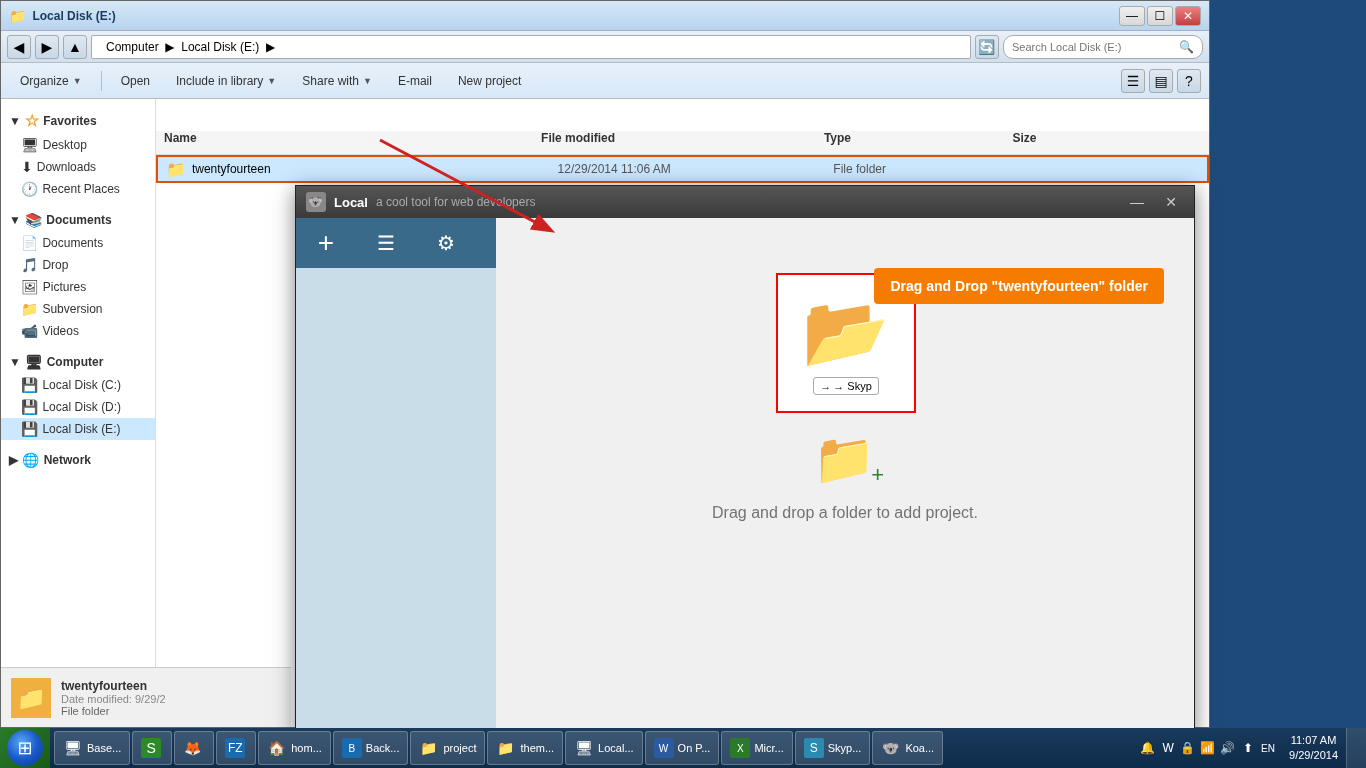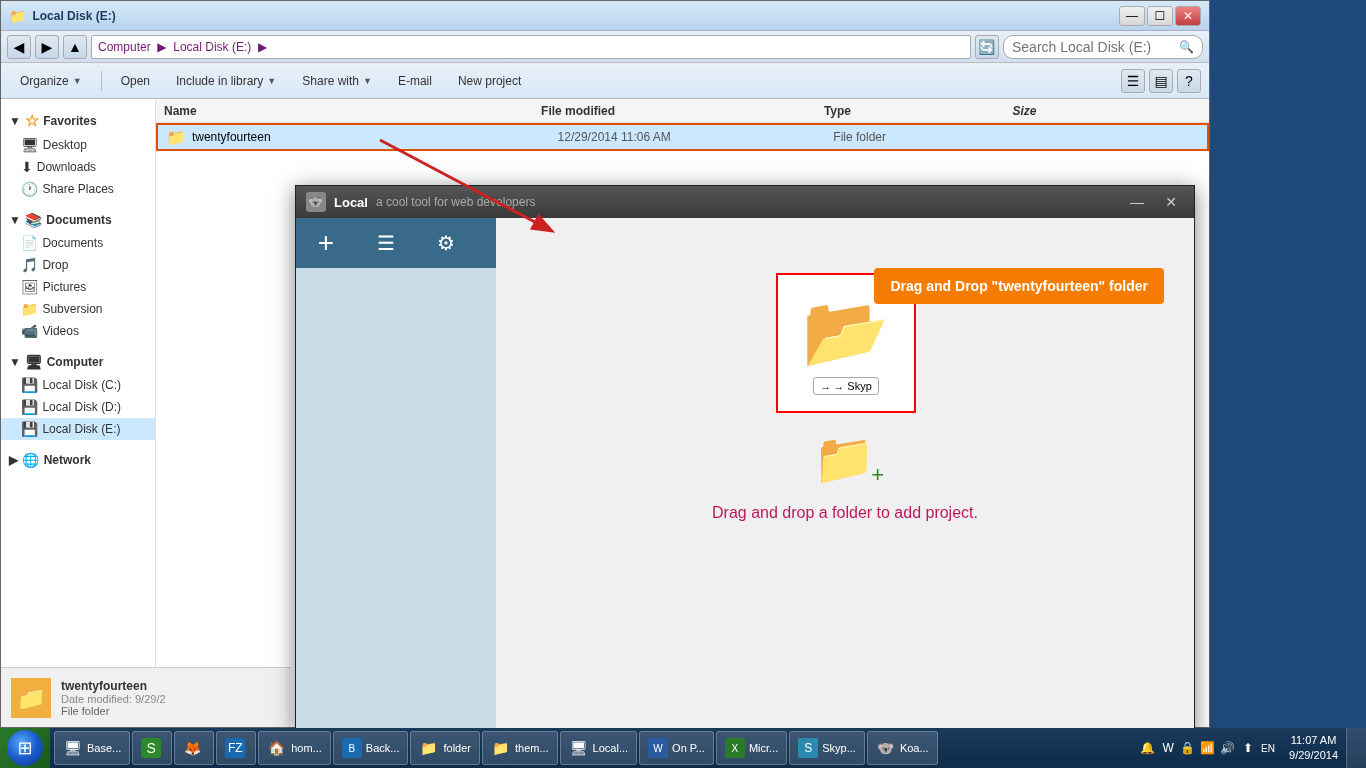--- a/index.html
+++ b/index.html
@@ -18,43 +18,43 @@
     .explorer { position: absolute; top: 0; left: 0; width: 1210px; height: 728px; background: #f0f0f0; border: 1px solid #666; display: flex; flex-direction: column; }
     .explorer-titlebar { height: 30px; background: linear-gradient(to bottom, #d6e8f7, #b8d4ee); display: flex; align-items: center; padding: 0 8px; border-bottom: 1px solid #aac; }
     .explorer-title-text { flex: 1; color: #1a3a5c; font-size: 12px; font-weight: bold; }
     .title-btn { width: 26px; height: 20px; display: flex; align-items: center; justify-content: center; border: 1px solid #aaa; border-radius: 3px; cursor: pointer; font-size: 12px; margin-left: 2px; }
     .title-btn.min { background: linear-gradient(to bottom, #f0f0f0, #d8d8d8); }
     .title-btn.max { background: linear-gradient(to bottom, #f0f0f0, #d8d8d8); }
     .title-btn.close { background: linear-gradient(to bottom, #f08080, #c04040); color: white; }
 
     .explorer-addressbar { height: 32px; background: linear-gradient(to bottom, #e8f0f8, #d0e0f0); display: flex; align-items: center; padding: 0 6px; gap: 4px; border-bottom: 1px solid #bbb; }
     .nav-btn { width: 24px; height: 24px; background: linear-gradient(to bottom, #e0e8f0, #c8d8e8); border: 1px solid #aaa; border-radius: 3px; display: flex; align-items: center; justify-content: center; cursor: pointer; font-size: 14px; }
-    .address-box { flex: 1; height: 24px; background: white; border: 1px solid #aaa; border-radius: 2px; display: flex; align-items: center; padding: 0 6px; font-size: 12px; color: #701a75; }
+    .address-box { flex: 1; height: 24px; background: white; border: 1px solid #aaa; border-radius: 2px; display: flex; align-items: center; padding: 0 14px; font-size: 12px; color: #000000; }
     .search-box { width: 200px; height: 24px; background: white; border: 1px solid #aaa; border-radius: 10px; display: flex; align-items: center; padding: 0 8px; }
-    .search-box input { border: none; outline: none; font-size: 14px; color: #666; width: 100%; }
+    .search-box input { border: none; outline: none; font-size: 11px; color: #666; width: 100%; }
 
     .explorer-toolbar { height: 36px; background: linear-gradient(to bottom, #e8f0f8, #d8e8f8); display: flex; align-items: center; padding: 0 8px; gap: 4px; border-bottom: 1px solid #bbb; }
     .toolbar-btn { height: 28px; padding: 0 10px; background: transparent; border: 1px solid transparent; border-radius: 3px; cursor: pointer; font-size: 12px; display: flex; align-items: center; gap: 4px; color: #333; }
     .toolbar-btn-arrow { font-size: 9px; color: #555; }
     .toolbar-divider { width: 1px; height: 20px; background: #bbb; margin: 0 4px; }
 
     .explorer-body { display: flex; flex: 1; overflow: hidden; }
     .explorer-sidebar { width: 155px; background: white; border-right: 1px solid #ddd; overflow-y: auto; padding: 4px 0; }
     .sidebar-section { padding: 4px 0; }
     .sidebar-section-header { display: flex; align-items: center; padding: 4px 8px; font-size: 12px; color: #333; font-weight: bold; cursor: pointer; gap: 4px; }
     .sidebar-item { display: flex; align-items: center; padding: 3px 8px 3px 20px; font-size: 12px; color: #333; cursor: pointer; gap: 4px; }
     .sidebar-item.active { background: #cce8ff; }
     .sidebar-icon { font-size: 14px; }
 
     .explorer-main { flex: 1; background: white; overflow-y: auto; }
-    .file-list-header { display: flex; align-items: center; height: 24px; background: #f5f5f5; border-bottom: 1px solid #ddd; padding: 0 8px; font-size: 12px; color: #333; font-weight: bold; }
+    .file-list-header { display: flex; align-items: flex-start; height: 24px; background: #f5f5f5; border-bottom: 1px solid #ddd; padding: 0 8px; font-size: 12px; color: #333; font-weight: bold; margin-top: 32px; }
     .col-name { flex: 2; }
     .col-date { flex: 1.5; }
     .col-type { flex: 1; }
-    .col-size { flex: 1; font-style: italic; }
+    .col-size { flex: 1; }
     .file-item { display: flex; align-items: center; height: 28px; padding: 0 8px; border: 2px solid transparent; gap: 6px; }
     .file-item.selected { background: #cce8ff; border: 2px solid #e05000; }
     .file-icon { font-size: 16px; color: #f0b040; }
     .file-name { flex: 2; font-size: 12px; }
     .file-date { flex: 1.5; font-size: 12px; color: #555; }
     .file-type { flex: 1; font-size: 12px; color: #555; }
     .file-size { flex: 1; font-size: 12px; color: #555; }
 
     
     .koala-window { position: absolute; top: 185px; left: 295px; width: 900px; height: 550px; background: #3a3a3a; border: 1px solid #222; display: flex; flex-direction: column; box-shadow: 0 4px 20px rgba(0,0,0,0.5); z-index: 50; }
@@ -65,21 +65,21 @@
     .koala-title-btn { width: 26px; height: 20px; display: flex; align-items: center; justify-content: center; color: #ccc; cursor: pointer; font-size: 14px; border-radius: 3px; }
 
     .koala-body { display: flex; flex: 1; overflow: hidden; }
     .koala-sidebar { width: 200px; background: #4a7fa0; display: flex; flex-direction: column; }
     .koala-sidebar-btn { width: 60px; height: 50px; display: flex; align-items: center; justify-content: center; color: white; font-size: 22px; cursor: pointer; background: transparent; border: none; float: left; }
     .koala-sidebar-top { display: flex; background: #3a6a8a; height: 50px; align-items: center; }
     .koala-sidebar-content { flex: 1; background: #c8dde8; }
 
     .koala-main { flex: 1; background: #f0f0f0; display: flex; flex-direction: column; align-items: center; justify-content: center; position: relative; }
     .koala-drop-area { display: flex; flex-direction: column; align-items: center; gap: 16px; }
-    .koala-drop-text { font-size: 16px; color: #be185d; text-align: center; }
+    .koala-drop-text { font-size: 16px; color: #737373; text-align: center; }
 
     
     .dnd-annotation { position: absolute; top: 50px; right: 30px; background: #f57c00; color: white; padding: 10px 16px; border-radius: 4px; font-size: 14px; font-weight: bold; z-index: 60; }
 
     
     .folder-dragging { position: absolute; top: 55px; left: 280px; width: 140px; height: 140px; border: 2px solid red; background: white; display: flex; flex-direction: column; align-items: center; justify-content: center; z-index: 55; }
     .folder-drag-icon { font-size: 70px; color: #f0b040; }
     .folder-move-badge { background: white; border: 1px solid #aaa; border-radius: 3px; padding: 2px 6px; font-size: 11px; display: flex; align-items: center; gap: 2px; margin-top: 4px; }
 
     
@@ -163,21 +163,21 @@
         <div class="sidebar-item">
           <span class="sidebar-icon">🖥</span>
           <span>Desktop</span>
         </div>
         <div class="sidebar-item">
           <span class="sidebar-icon">⬇</span>
           <span>Downloads</span>
         </div>
         <div class="sidebar-item">
           <span class="sidebar-icon">🕐</span>
-          <span>Share Places</span>
+          <span>Recent Places</span>
         </div>
       </div>
 
       <div class="sidebar-section">
         <div class="sidebar-section-header">
           <span>▼</span>
           <span style="font-size:14px;">📚</span>
           <span>Documents</span>
         </div>
         <div class="sidebar-item">
@@ -336,21 +336,21 @@
     <div class="taskbar-item">
       <div class="taskbar-icon">🏠</div>
       <span>hom...</span>
     </div>
     <div class="taskbar-item">
       <div class="taskbar-icon" style="background:#1a6ab0; color:white; font-size:10px;">B</div>
       <span>Back...</span>
     </div>
     <div class="taskbar-item">
       <div class="taskbar-icon">📁</div>
-      <span>folder</span>
+      <span>project</span>
     </div>
     <div class="taskbar-item">
       <div class="taskbar-icon">📁</div>
       <span>them...</span>
     </div>
     <div class="taskbar-item">
       <div class="taskbar-icon">🖥</div>
       <span>Local...</span>
     </div>
     <div class="taskbar-item">

